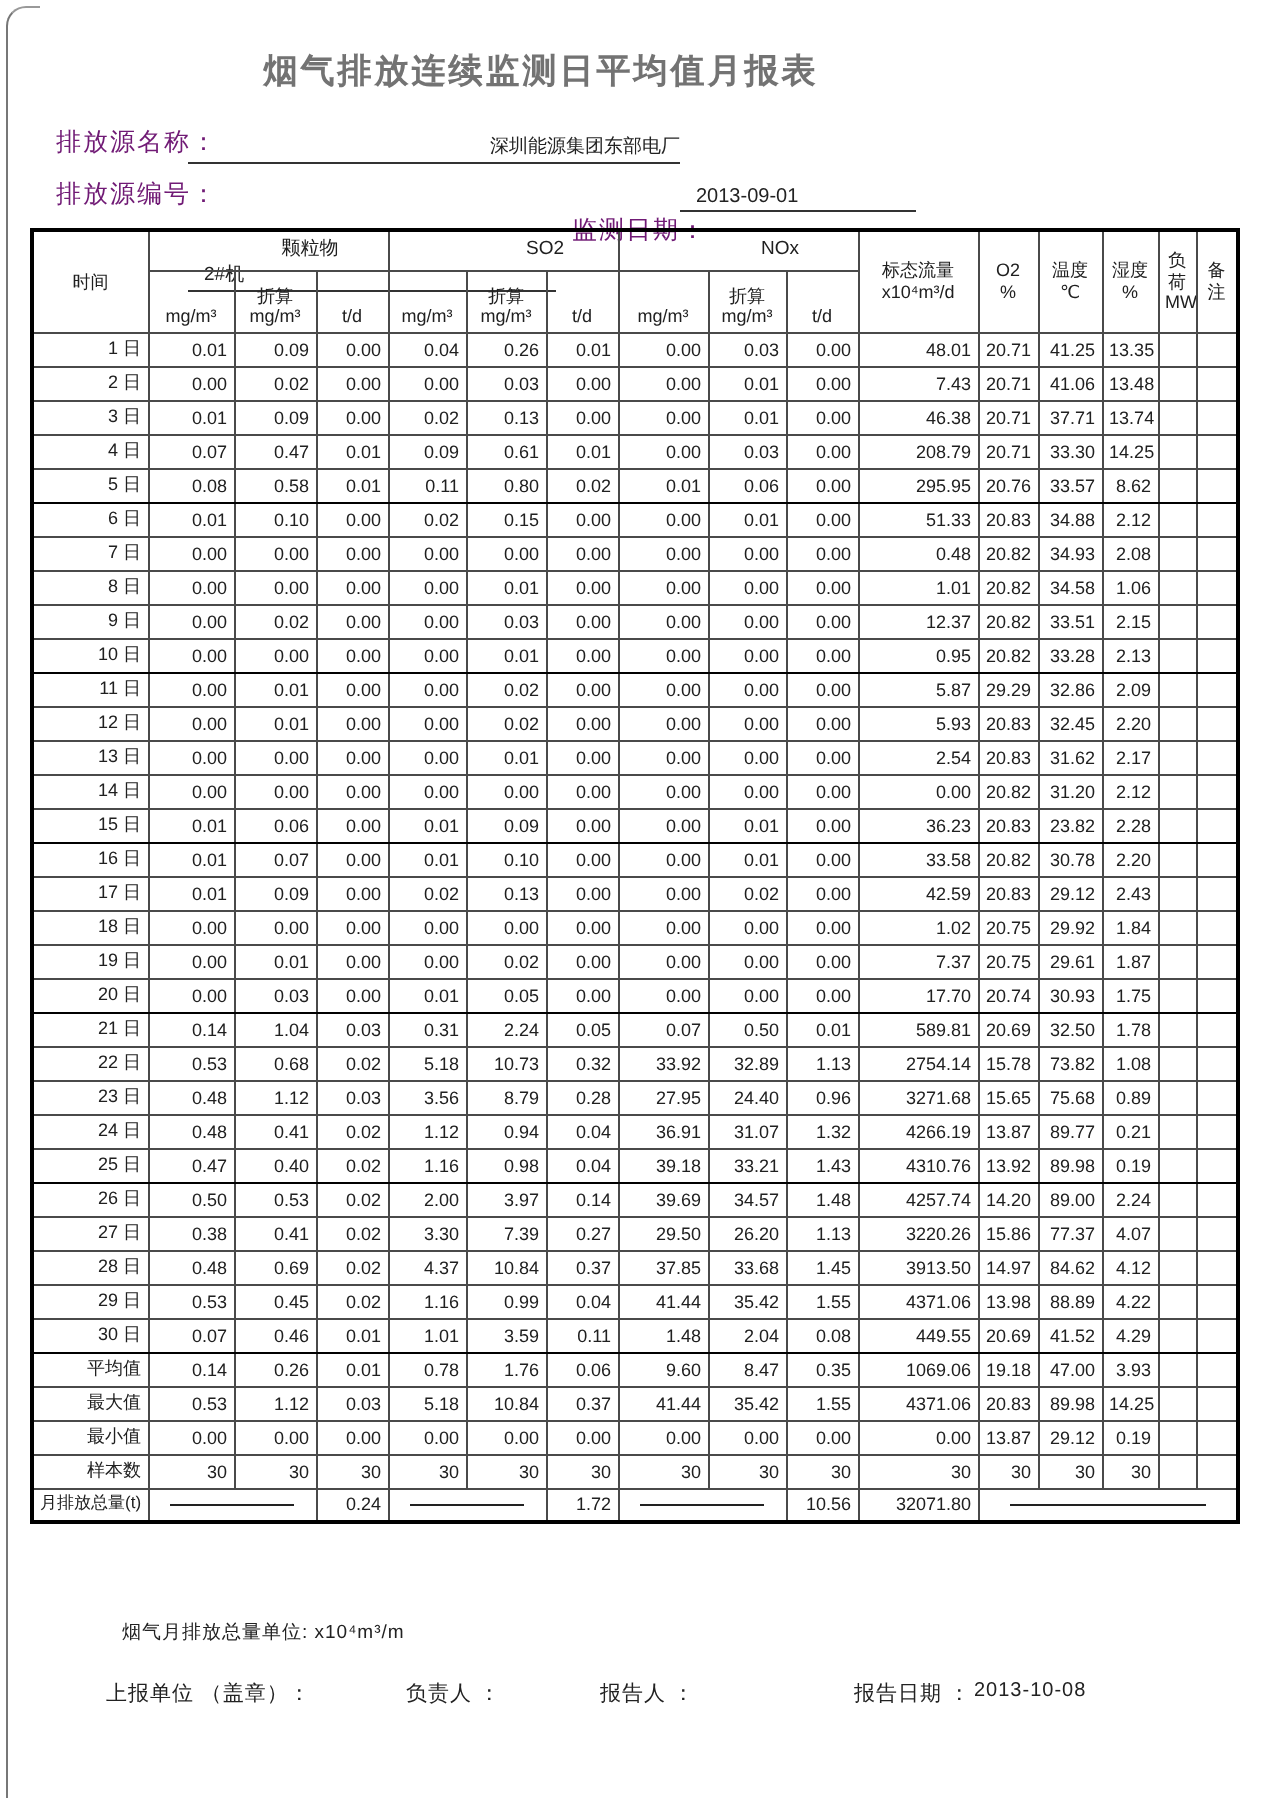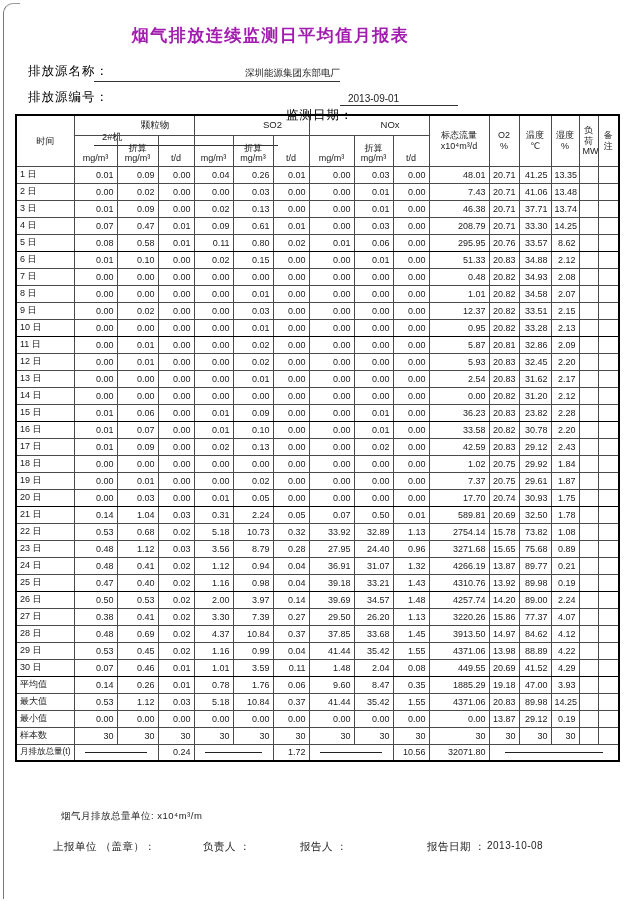--- a/index.html
+++ b/index.html
@@ -8,23 +8,23 @@
     font-family:"Liberation Sans","DejaVu Sans",sans-serif;color:#1c1c1c;
     overflow:hidden;
   }
   .page-frame{
     position:absolute;left:3px;top:3px;bottom:2px;width:16px;
     border-left:1px solid #777;border-top:1px solid #999;
     border-top-left-radius:10px;pointer-events:none;
   }
   .title{
     position:absolute;top:24px;left:0;width:541px;text-align:center;
-    font-size:17px;font-weight:bold;letter-spacing:1.5px;color:#a21caf;
+    font-size:17px;font-weight:bold;letter-spacing:1.5px;color:#737373;
   }
-  .f-label{position:absolute;font-size:12.5px;letter-spacing:1px;color:#000000;white-space:nowrap;}
+  .f-label{position:absolute;font-size:12.5px;letter-spacing:1px;color:#701a75;white-space:nowrap;}
   .f-value{
     position:absolute;font-size:9.5px;color:#222;border-bottom:1px solid #333;
     padding:4px 0 1px 8px;white-space:nowrap;box-sizing:border-box;
   }
   .lbl-name{top:63px;left:28px;}
   .val-name{top:63px;left:94px;width:246px;text-align:right;}
   .lbl-no{top:89px;left:28px;}
   .val-no{top:89px;left:94px;width:184px;margin-top:38px;}
   .lbl-date{top:107px;left:286px;}
   .val-date{top:89px;left:340px;width:118px;font-size:10px;}
@@ -40,21 +40,21 @@
   }
   thead th{
     font-weight:normal;text-align:center;vertical-align:middle;
     white-space:pre-line;line-height:1.15;padding:1px 1px;
   }
   thead tr.h1 th{height:20px;}
   thead tr.h2 th{height:31px;vertical-align:bottom;padding-bottom:2px;}
   thead tr.h2{border-bottom:1.5px solid #000;}
   thead th.grp{font-size:9.5px;padding-left:45px;}
   td.c-num{text-align:right;white-space:nowrap;}
-  td.c-label{text-align:left;white-space:nowrap;overflow:visible;margin-top:36px;}
+  td.c-label{text-align:right;white-space:nowrap;overflow:visible;margin-top:36px;}
   td.c-label-left{text-align:left;white-space:nowrap;overflow:visible;padding-left:2px;font-size:8.5px;}
   td.c-dash{text-align:center;}
   tr.group-end td{border-bottom:1.6px solid #000;}
   .dashline{display:inline-block;width:80%;border-top:1px solid #222;vertical-align:middle;}
 
   .foot-note{position:absolute;top:810px;left:33px;font-size:9.5px;color:#222;letter-spacing:0.5px;margin-left:28px;}
   .sig{position:absolute;top:840px;font-size:10.5px;color:#222;white-space:nowrap;letter-spacing:0.5px;}
   .sig-unit{left:53px;}
   .sig-resp{left:203px;}
   .sig-reporter{left:300px;}
@@ -265,21 +265,21 @@
         <td class="c-num">0.00</td>
         <td class="c-num">0.00</td>
         <td class="c-num">0.01</td>
         <td class="c-num">0.00</td>
         <td class="c-num">0.00</td>
         <td class="c-num">0.00</td>
         <td class="c-num">0.00</td>
         <td class="c-num">1.01</td>
         <td class="c-num">20.82</td>
         <td class="c-num">34.58</td>
-        <td class="c-num">2.07</td>
+        <td class="c-num">1.06</td>
         <td></td>
         <td></td>
       </tr>
       <tr>
         <td class="c-label">9 日</td>
         <td class="c-num">0.00</td>
         <td class="c-num">0.02</td>
         <td class="c-num">0.00</td>
         <td class="c-num">0.00</td>
         <td class="c-num">0.03</td>
@@ -317,21 +317,21 @@
         <td class="c-num">0.00</td>
         <td class="c-num">0.01</td>
         <td class="c-num">0.00</td>
         <td class="c-num">0.00</td>
         <td class="c-num">0.02</td>
         <td class="c-num">0.00</td>
         <td class="c-num">0.00</td>
         <td class="c-num">0.00</td>
         <td class="c-num">0.00</td>
         <td class="c-num">5.87</td>
-        <td class="c-num">20.81</td>
+        <td class="c-num">29.29</td>
         <td class="c-num">32.86</td>
         <td class="c-num">2.09</td>
         <td></td>
         <td></td>
       </tr>
       <tr>
         <td class="c-label">12 日</td>
         <td class="c-num">0.00</td>
         <td class="c-num">0.01</td>
         <td class="c-num">0.00</td>
@@ -676,21 +676,21 @@
         <td class="c-label">平均值</td>
         <td class="c-num">0.14</td>
         <td class="c-num">0.26</td>
         <td class="c-num">0.01</td>
         <td class="c-num">0.78</td>
         <td class="c-num">1.76</td>
         <td class="c-num">0.06</td>
         <td class="c-num">9.60</td>
         <td class="c-num">8.47</td>
         <td class="c-num">0.35</td>
-        <td class="c-num">1885.29</td>
+        <td class="c-num">1069.06</td>
         <td class="c-num">19.18</td>
         <td class="c-num">47.00</td>
         <td class="c-num">3.93</td>
         <td></td>
         <td></td>
       </tr>
       <tr>
         <td class="c-label">最大值</td>
         <td class="c-num">0.53</td>
         <td class="c-num">1.12</td>

